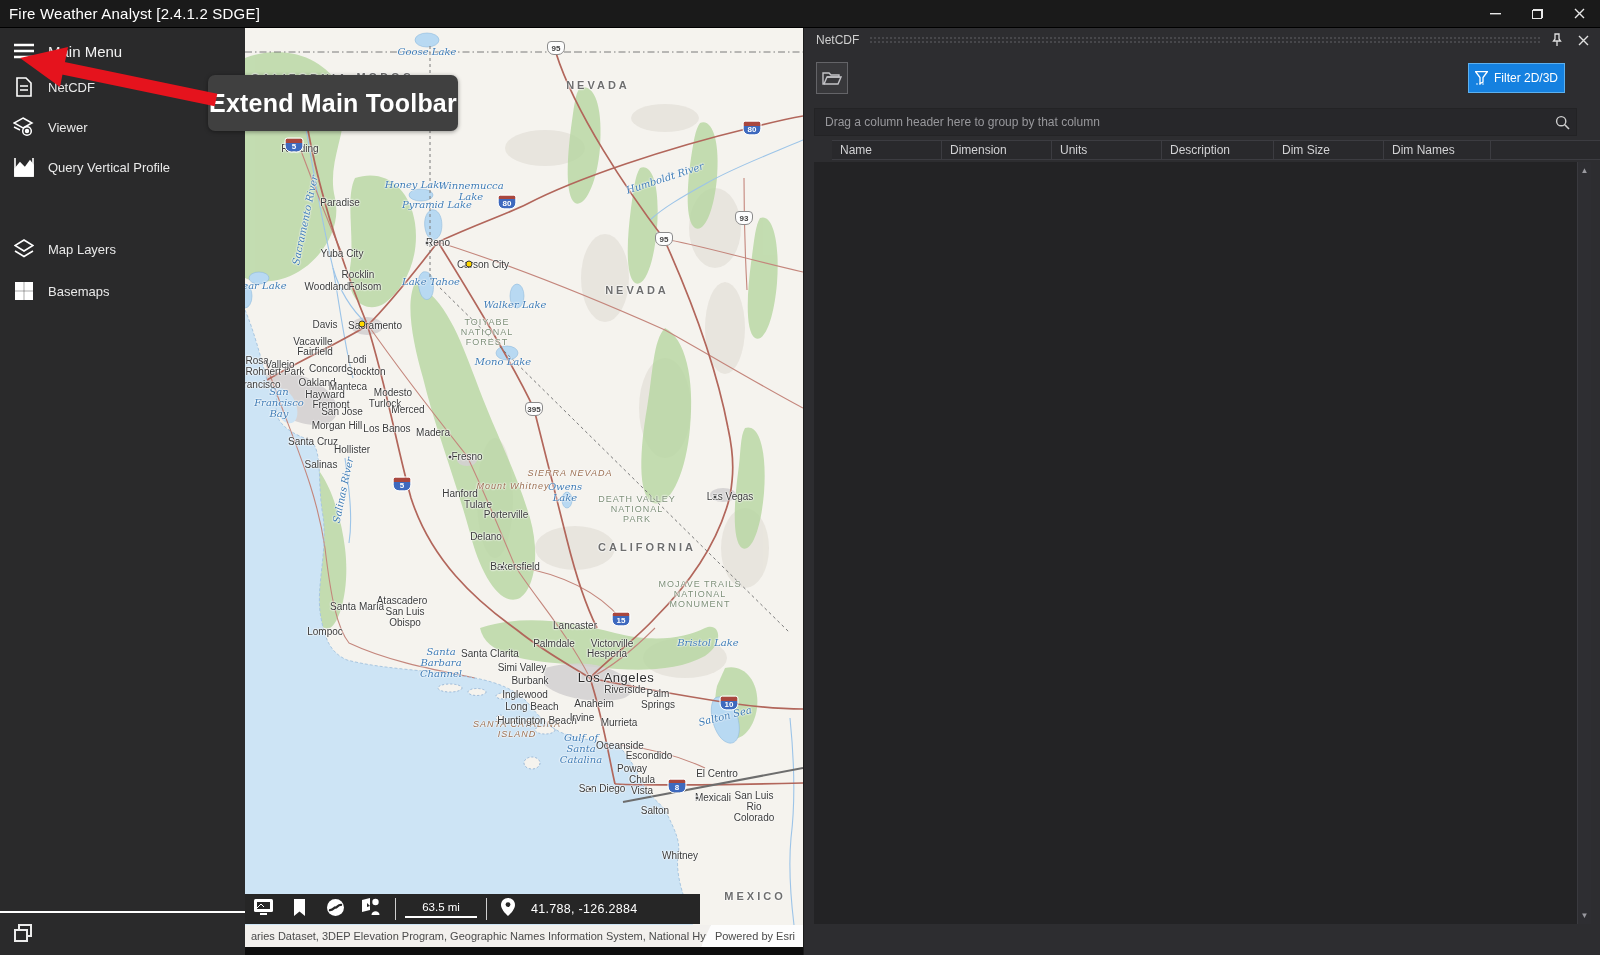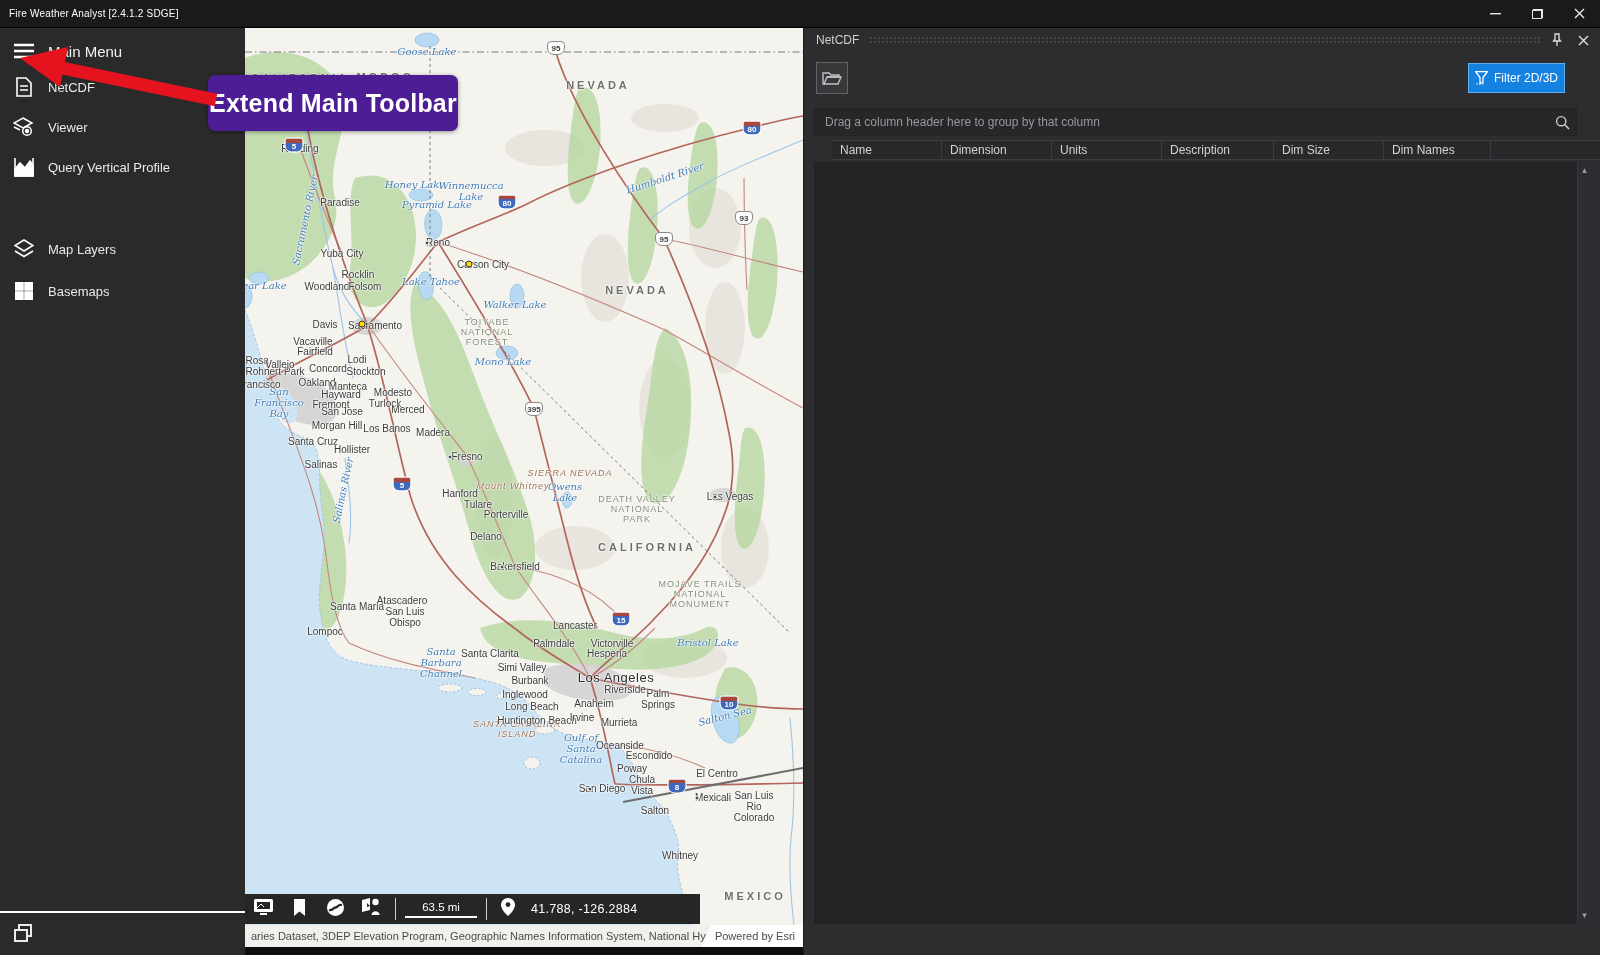--- a/index.html
+++ b/index.html
@@ -1,21 +1,21 @@
 <!DOCTYPE html>
 <html><head>
 <meta charset="utf-8">
 <style>
   * { margin:0; padding:0; box-sizing:border-box; }
   html,body { width:1600px; height:955px; background:#0d0d0d; font-family:"Liberation Sans",sans-serif; overflow:hidden; }
   #app { position:relative; width:1600px; height:955px; background:#0d0d0d; }
 
   
   .titlebar { position:absolute; left:0; top:0; width:1600px; height:28px; background:#1a1a1a; display:flex; align-items:center; color:#fff; border-bottom:1px solid #000; }
-  .titlebar .title { font-size:10px; padding-left:9px; letter-spacing:.2px; }
+  .titlebar .title { font-size:15px; padding-left:9px; letter-spacing:.2px; }
   .wincontrols { margin-left:auto; display:flex; height:100%; }
   .winbtn { width:42px; height:100%; display:flex; align-items:center; justify-content:center; color:#e8e8e8; font-size:13px; }
   .restore-glyph { position:relative; width:11px; height:10px; }
   .restore-glyph::before { content:""; position:absolute; right:0; top:0; width:8px; height:7px; border:1px solid #e8e8e8; }
   .restore-glyph::after { content:""; position:absolute; left:0; bottom:0; width:8px; height:7px; border:1px solid #e8e8e8; background:#1a1a1a; }
 
   
   .sidebar { position:absolute; left:0; top:28px; width:245px; height:927px; background:#2a2a2b; }
   .side-row { position:absolute; left:0; width:245px; height:30px; display:flex; align-items:center; cursor:pointer; }
   .side-row .ic { width:24px; height:24px; margin-left:12px; display:flex; align-items:center; justify-content:center; }
@@ -75,21 +75,21 @@
   .groupbar .gtxt { color:#98989c; font-size:12px; padding-left:10px; }
   .groupbar .gsearch { margin-left:auto; width:28px; display:flex; justify-content:center; cursor:pointer; }
   .grid-headrow { position:absolute; left:28px; top:112px; width:777px; height:20px; display:flex; background:#29292c; border-top:1px solid #3c3c41; border-bottom:1px solid #3c3c41; }
   .gh-cell { height:100%; display:flex; align-items:center; padding-left:8px; color:#d2d2d4; font-size:12px; border-right:1px solid #3c3c41; cursor:pointer; }
   .gh-cell.filler { flex:1; border-right:none; }
   .grid-body { position:absolute; left:10px; top:134px; width:777px; height:762px; background:#232325; }
   .vscroll { position:absolute; right:0; top:0; width:14px; height:762px; background:#2e2e32; border-left:1px solid #3a3a3f; display:flex; flex-direction:column; justify-content:space-between; align-items:center; }
   .varrow { color:#9a9aa0; font-size:8px; padding:4px 0; cursor:pointer; }
 
   
-  .anno-box { position:absolute; left:208px; top:75px; width:250px; height:56px; background:#4c1d95; border-radius:7px; display:flex; align-items:center; justify-content:center; z-index:40; box-shadow:0 1px 4px rgba(0,0,0,.4); }
+  .anno-box { position:absolute; left:208px; top:75px; width:250px; height:56px; background:#404040; border-radius:7px; display:flex; align-items:center; justify-content:center; z-index:40; box-shadow:0 1px 4px rgba(0,0,0,.4); }
   .anno-box .atxt { color:#fff; font-weight:bold; font-size:25px; letter-spacing:.2px; }
   .anno-arrow { position:absolute; left:0; top:28px; width:470px; height:130px; z-index:41; pointer-events:none; }
 </style>
 </head>
 <body>
 
 <div id="app">
 
   <div class="titlebar">
     <div class="title">Fire Weather Analyst [2.4.1.2 SDGE]</div>
@@ -350,21 +350,21 @@
           <span class="ml city" style="left: 30px; top: 343px;">Rohnert Park</span>
           <span class="ml city" style="left: 68px; top: 313px;">Vacaville</span>
           <span class="ml city" style="left: 70px; top: 323px;">Fairfield</span>
           <span class="ml city" style="left: 35px; top: 336px;">Vallejo</span>
           <span class="ml city" style="left: 83px; top: 340px;">Concord</span>
           <span class="ml city" style="left: 112px; top: 331px;">Lodi</span>
           <span class="ml city" style="left: 121px; top: 343px;">Stockton</span>
           <span class="ml city" style="left: 72px; top: 354px;">Oakland</span>
           <span class="ml city" style="left: 14px; top: 356px;">Francisco</span>
           <span class="ml city" style="left: 103px; top: 358px;">Manteca</span>
-          <span class="ml city" style="left: 80px; top: 366px; margin-left: 16px;">Hayward</span>
+          <span class="ml city" style="left: 80px; top: 366px;">Hayward</span>
           <span class="ml city" style="left: 148px; top: 364px;">Modesto</span>
           <span class="ml city" style="left: 86px; top: 376px;">Fremont</span>
           <span class="ml city" style="left: 140px; top: 375px;">Turlock</span>
           <span class="ml city" style="left: 97px; top: 383px;">San Jose</span>
           <span class="ml city" style="left: 163px; top: 381px;">Merced</span>
           <span class="ml city" style="left: 92px; top: 397px;">Morgan Hill</span>
           <span class="ml city" style="left: 142px; top: 400px;">Los Banos</span>
           <span class="ml city" style="left: 68px; top: 413px;">Santa Cruz</span>
           <span class="ml city" style="left: 188px; top: 404px;">Madera</span>
           <span class="ml city" style="left: 107px; top: 421px;">Hollister</span>

